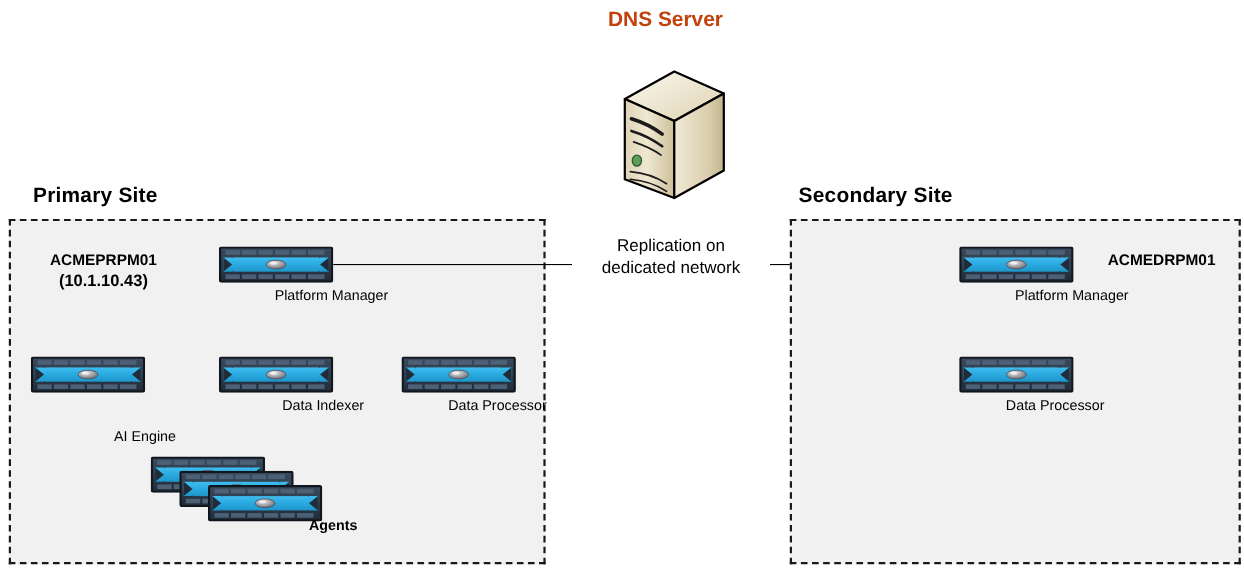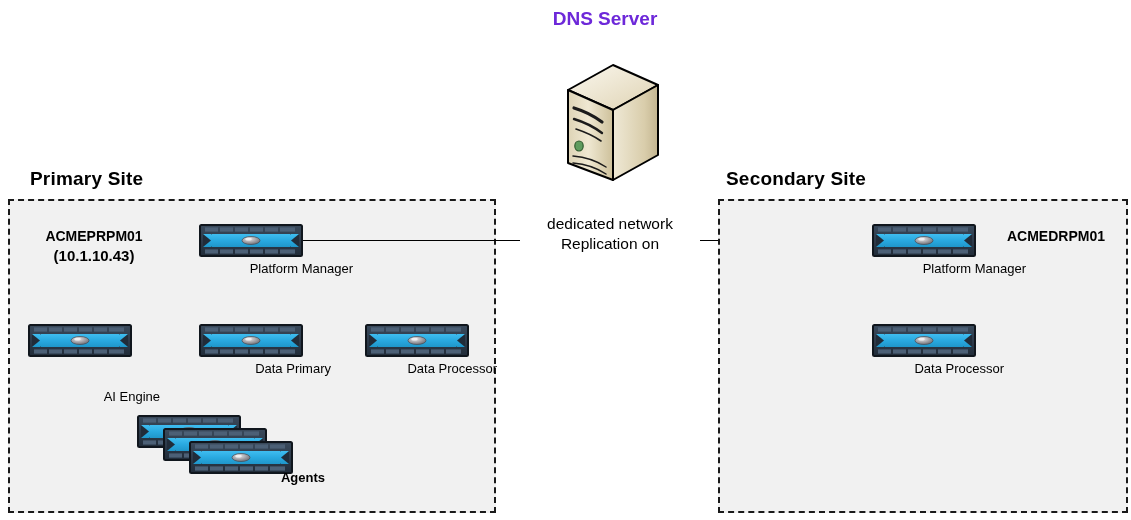--- a/index.html
+++ b/index.html
@@ -96,21 +96,21 @@
     background: #ffffff;
   }
 
   
   .server-icon { position: absolute; }
   .server-icon svg { display: block; }
   .server-title {
     position: absolute;
     font-size: 19px;
     font-weight: bold;
-    color: #6d28d9;
+    color: #c2410c;
     white-space: nowrap;
     text-align: center;
   }
 </style>
 </head>
 <body>
 
 <div id="canvas">
 
   <div class="server-title" style="left:505px; top:8px; width:200px;">DNS Server</div>
@@ -251,21 +251,21 @@
       </g>
       <path d="M4,10 L12,10 L20,16.5 L12,23 L4,23 Z" fill="url(#blueBand)"></path>
       <path d="M100,10 L92,10 L84,16.5 L92,23 L100,23 Z" fill="url(#blueBand)"></path>
       <rect x="13" y="10" width="78" height="13" fill="url(#blueBand)"></rect>
       <path d="M4,10 L12,16.5 L4,23 Z" fill="#212c39"></path>
       <path d="M100,10 L92,16.5 L100,23 Z" fill="#212c39"></path>
       <ellipse cx="52" cy="16.5" rx="9" ry="4" fill="url(#badgeG)" stroke="#4a4a52" stroke-width="0.7"></ellipse>
       <ellipse cx="49.5" cy="15.2" rx="3.2" ry="1.4" fill="#f2f2f4" opacity="0.85"></ellipse>
     </svg>
   </div>
-  <div class="node-label" style="left:171px; top:361px; width:160px;">Data Primary</div>
+  <div class="node-label" style="left:171px; top:361px; width:160px;">Data Indexer</div>
 
   <div class="device" style="left:365px; top:324px;">
     <svg viewBox="0 0 104 33" xmlns="http://www.w3.org/2000/svg">
       <rect x="1" y="1" width="102" height="31" rx="1.5" fill="url(#frameG)" stroke="#10161d" stroke-width="2"></rect>
       <g fill="#4c6076">
         <rect x="6" y="3.4" width="13" height="4.2"></rect>
           <rect x="21" y="3.4" width="13" height="4.2"></rect>
         <rect x="36" y="3.4" width="13" height="4.2"></rect>
           <rect x="51" y="3.4" width="13" height="4.2"></rect>
         <rect x="66" y="3.4" width="13" height="4.2"></rect>
@@ -366,22 +366,22 @@
       <ellipse cx="49.5" cy="15.2" rx="3.2" ry="1.4" fill="#f2f2f4" opacity="0.85"></ellipse>
     </svg>
   </div>
   <div class="node-label" style="left:165px; top:470px; width:160px;font-weight:bold;">Agents</div>
 
   <div class="conn-line" style="left:303px; top:240px; width:234px;"></div>
   <div class="conn-line" style="left:684px; top:240px; width:189px;"></div>
   <div class="arrowhead" style="left:858px; top:233px;"></div>
 
   <div class="conn-caption" style="left:520px; top:214px; width:180px;">
+    <div>Replication on</div>
     <div>dedicated network</div>
-    <div>Replication on</div>
   </div>
 
   <div class="site-title" style="left:726px; top:168px;">Secondary Site</div>
 
   <div class="site-box" style="left:718px; top:199px; width:410px; height:314px;"></div>
 
   <div class="host-block" style="left:985px; top:228px; width:142px;">
     <span class="host-name">ACMEDRPM01</span>
   </div>
 

